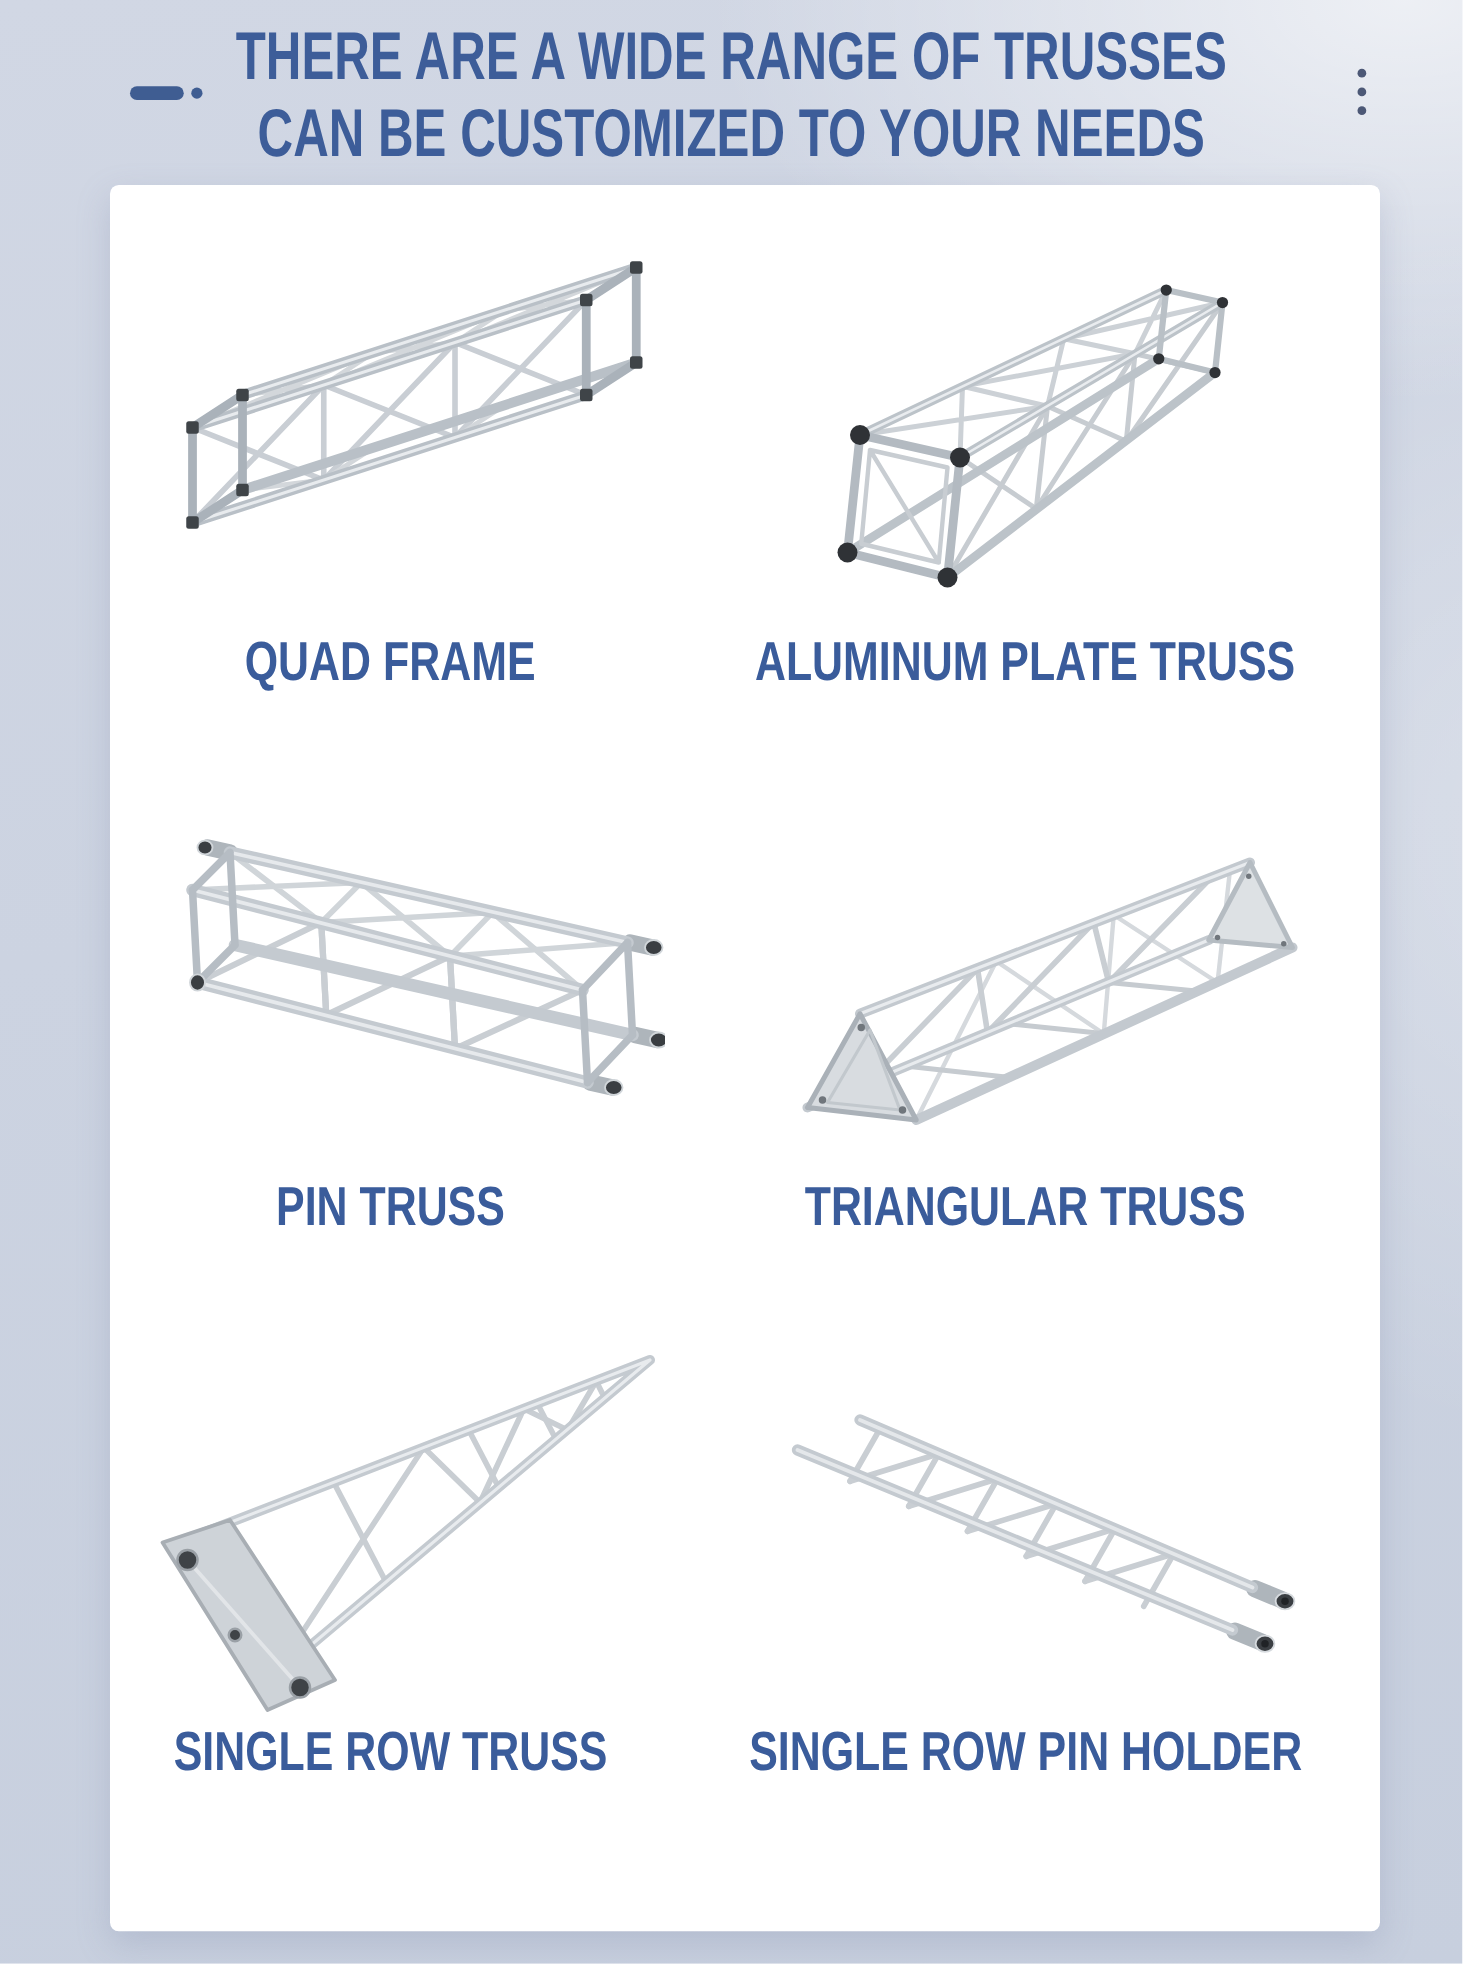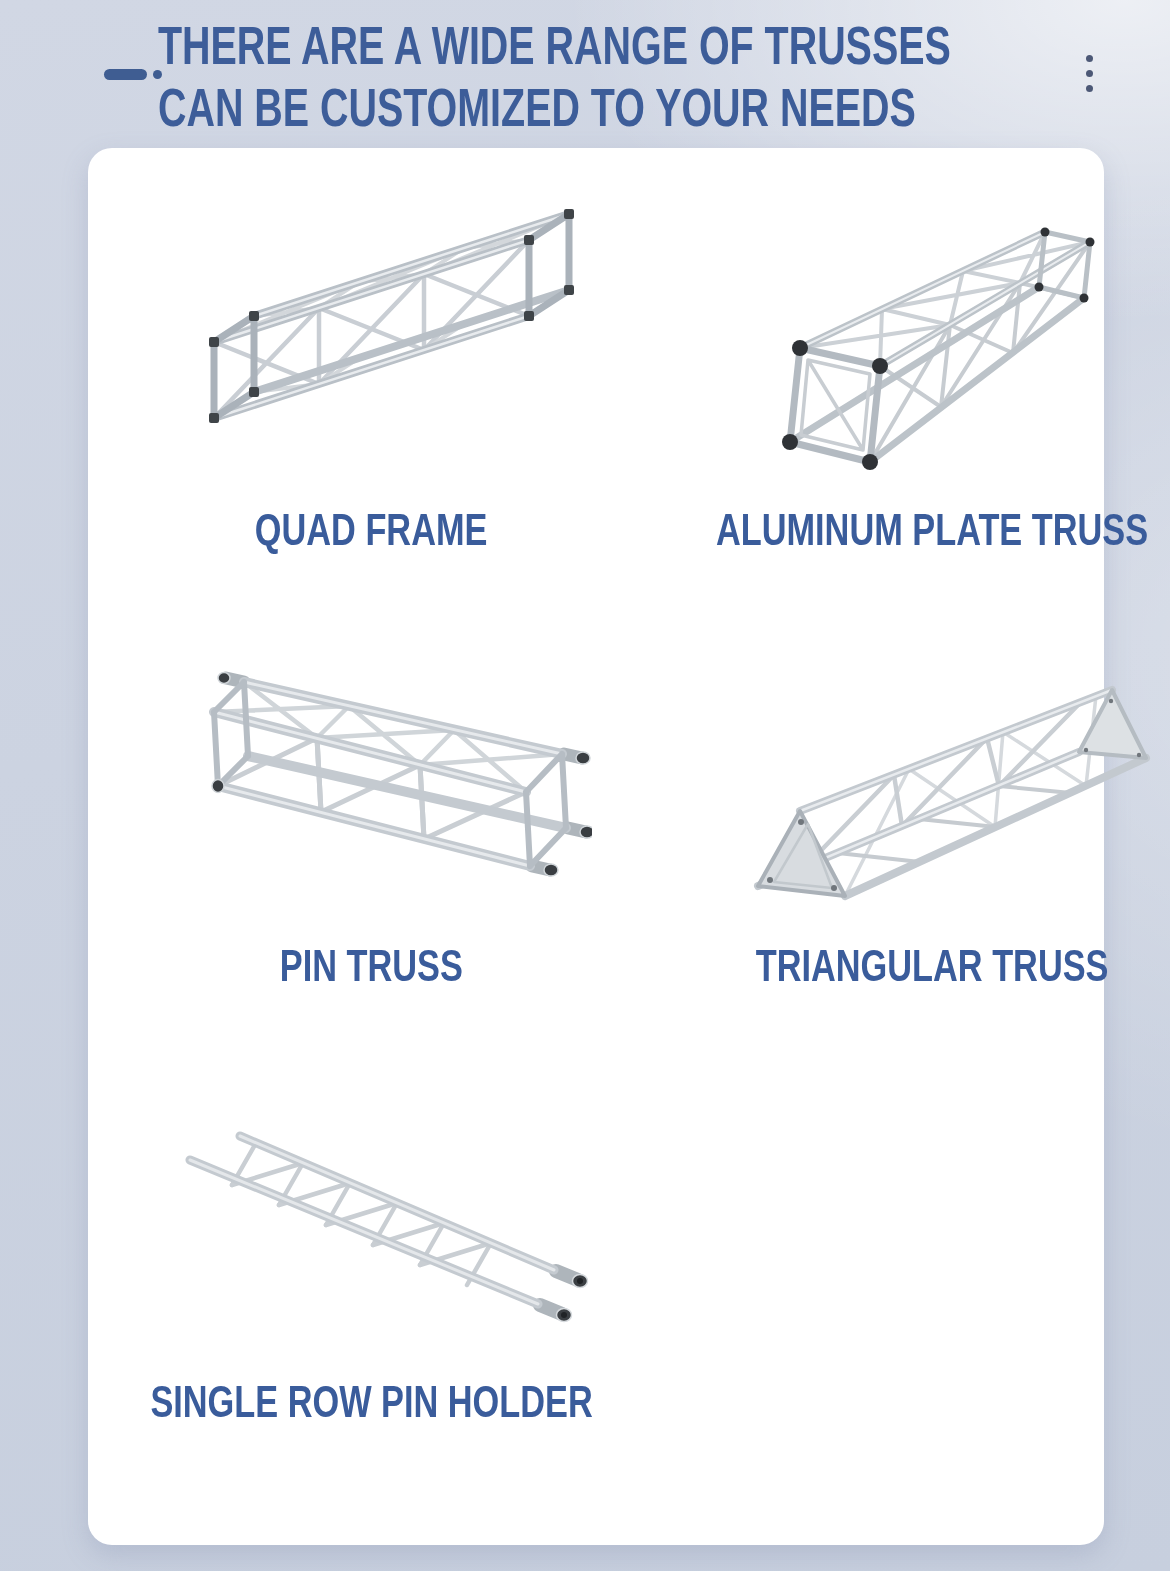--- a/index.html
+++ b/index.html
@@ -11,21 +11,21 @@
   .page{
     position:relative;width:1170px;height:1571px;
     background:
       radial-gradient(900px 520px at 96% 0%, rgba(255,255,255,.62), rgba(255,255,255,0) 62%),
       radial-gradient(720px 900px at 106% 42%, rgba(255,255,255,.26), rgba(255,255,255,0) 55%),
       linear-gradient(173deg,#d1d7e4 0%,#ccd3e1 45%,#c7cfde 100%);
   }
   
   .title{
     position:absolute;top:14px;left:0;right:0;
-    margin:0;
+    text-align:center;margin:0;
   }
   .title-line{
     display:block;
     font-size:54px;line-height:62px;font-weight:700;
     color:#3d5d99;
     transform:scaleX(.73);
     transform-origin:50% 50%;
     white-space:nowrap;
     letter-spacing:0;
   }
@@ -38,21 +38,21 @@
   .kebab{
     position:absolute;left:1086px;top:55px;
     display:flex;flex-direction:column;gap:8px;
   }
   .kebab span{width:7px;height:7px;border-radius:50%;background:#4c5876;display:block;}
   
   .card{
     position:absolute;left:88px;top:148px;
     width:1016px;height:1397px;
     background:#ffffff;
-    border-radius:24px;
+    border-radius:7px;
     box-shadow:0 10px 26px rgba(124,138,168,.28);
     display:grid;
     grid-template-columns:1fr 1fr;
     grid-auto-rows:436px;
     padding-top:22px;
     box-sizing:border-box;
   }
   .cell{display:flex;flex-direction:column;align-items:center;}
   .fig{width:440px;height:330px;display:block;}
   .caption{
@@ -223,20 +223,44 @@
             <circle cx="58" cy="274" r="3"></circle>
             <circle cx="122" cy="282" r="3"></circle>
           <circle cx="399" cy="95" r="2.2"></circle>
             <circle cx="374" cy="144" r="2.2"></circle>
             <circle cx="427" cy="149" r="2.2"></circle>
         </g>
       </svg>
       <div class="caption">TRIANGULAR TRUSS</div>
     </section>
 
+    <section class="cell">
+      <svg class="fig" viewBox="0 0 440 330" xmlns="http://www.w3.org/2000/svg">
+        <g class="tr" stroke="#c9ced3" stroke-width="4.5">
+          <path d="M126,300 L247,116 L292,160 L327,85 L362,102 L385,63"></path>
+          <path d="M175,144 L217,224 M283,102 L307,148 M338,81 L353,110 M385,63 L392,77"></path>
+        </g>
+        <g class="tr" stroke="#c4cad0" stroke-width="8">
+          <path d="M66,186 L428,46 M126,300 L428,46"></path>
+        </g>
+        <g class="tr" stroke="#e8ebee" stroke-width="2.5">
+          <path d="M66,186 L428,46 M126,300 L428,46"></path>
+        </g>
+        <g>
+          <path d="M38,192 L92,174 L176,302 L122,326 Z" fill="#ced3d8" stroke="#a8aeb4" stroke-width="3" stroke-linejoin="round"></path>
+          <path d="M58,206 L148,308" stroke="#e2e5e8" stroke-width="3" fill="none"></path>
+        </g>
+        <g fill="#3f4347" stroke="#9aa0a6" stroke-width="2">
+          <circle cx="58" cy="206" r="8"></circle>
+          <circle cx="96" cy="266" r="5"></circle>
+          <circle cx="148" cy="308" r="8"></circle>
+        </g>
+      </svg>
+      <div class="caption">SINGLE ROW TRUSS</div>
+    </section>
 
     <section class="cell">
       <svg class="fig" viewBox="0 0 440 330" xmlns="http://www.w3.org/2000/svg">
         <g class="tr" stroke="#c9ced3" stroke-width="4.5">
           <path d="M104,101 L80,143 M151,121 L127,163 M198,141 L174,183 M245,161 L221,203 M292,181 L268,223 M339,201 L315,243"></path>
           <path d="M80,143 L151,121 M127,163 L198,141 M174,183 L245,161 M221,203 L292,181 M268,223 L339,201"></path>
         </g>
         <g class="tr" stroke="#aeb5bb" stroke-width="14">
           <path d="M404,229 L426,238 M388,263 L410,272"></path>
         </g>

